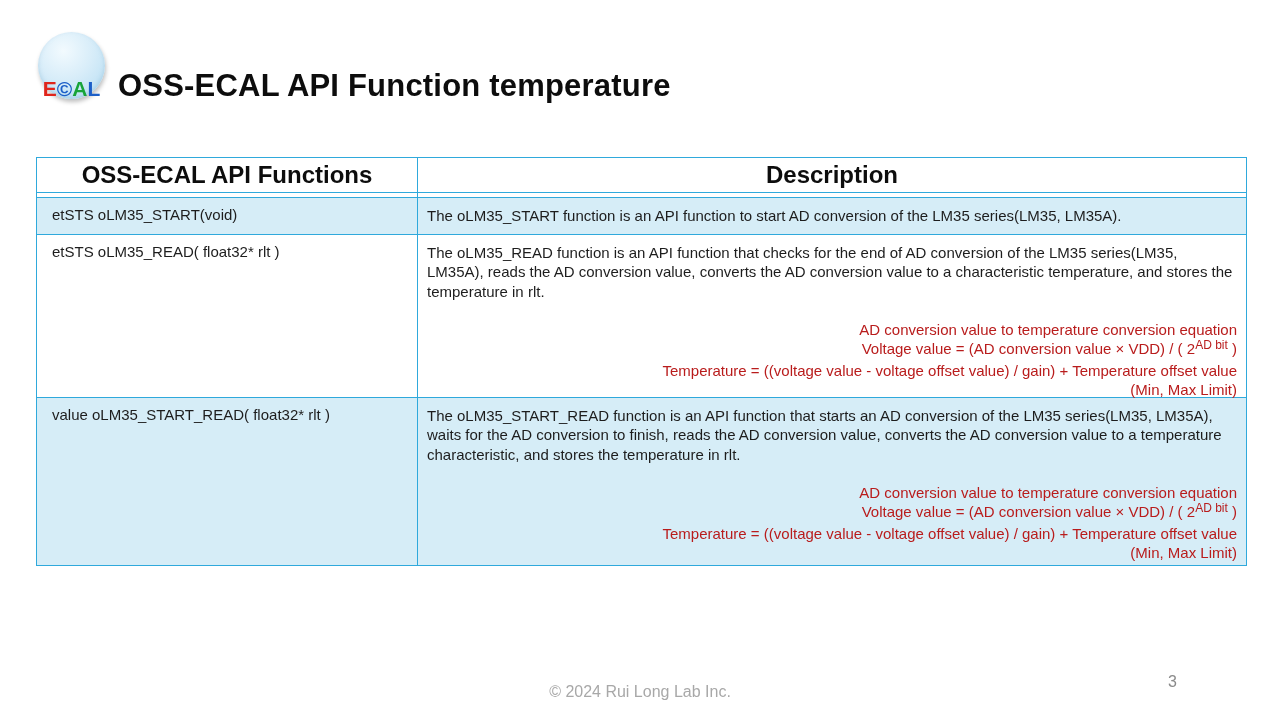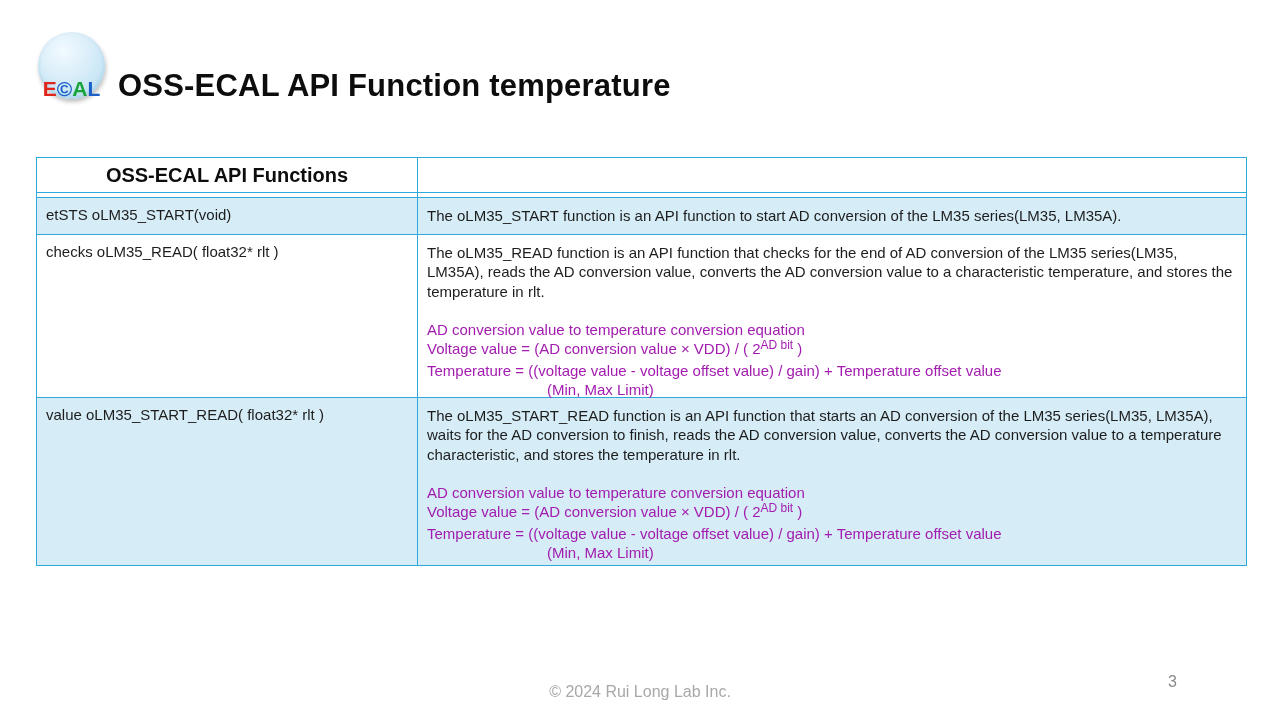--- a/index.html
+++ b/index.html
@@ -38,42 +38,42 @@
     position: absolute; left: 36px; top: 157px;
     width: 1211px;
     border: 1px solid #2FA9DC;
     background: #ffffff;
   }
   .t-row { display: flex; border-bottom: 1px solid #2FA9DC; }
   .t-row:last-child { border-bottom: none; }
   .cell-left {
     width: 381px; flex-shrink: 0;
     border-right: 1px solid #2FA9DC;
-    padding: 7px 9px 0 9px;
+    padding: 7px 9px 0 15px;
   }
   .cell-right { flex: 1; padding: 8px 9px 0 9px; }
 
   .header-row { height: 35px; }
   .header-row .cell-left, .header-row .cell-right {
     display: flex; align-items: center; justify-content: center;
     padding: 0;
-    font-size: 20px; font-weight: bold; color: #0d0d0d;
+    font-size: 24px; font-weight: bold; color: #0d0d0d;
   }
   .spacer-row { height: 5px; }
   .spacer-row .cell-left, .spacer-row .cell-right { padding: 0; }
 
   .data-row-1 { height: 37px; background: #D6EDF7; }
   .data-row-2 { height: 163px; background: #ffffff; }
   .data-row-3 { height: 167px; background: #D6EDF7; }
 
   .fn-text, .desc-text {
     font-size: 15px; line-height: 19.3px; color: #1d1d1d;
   }
   .equation-block { margin-top: 19.3px; }
-  .eq-line { font-size: 15px; line-height: 19.3px; color: #a21caf; }
+  .eq-line { font-size: 15px; line-height: 19.3px; color: #b91c1c; text-align: right; }
   .limit-line { padding-left: 120px; }
   .sup {
     font-size: 12px; position: relative; top: -5px;
   }
 
   
   .footer-copyright {
     position: absolute; left: 0; top: 683px; width: 100%;
     text-align: center;
     font-size: 16px; color: #a8a8a8;
@@ -88,39 +88,40 @@
 
 <div class="logo">
   <span class="logo-text"><span class="logo-letter-e">E</span><span class="logo-letter-c">©</span><span class="logo-letter-a">A</span><span class="logo-letter-l">L</span></span>
 </div>
 <h1 class="page-title">OSS-ECAL API Function temperature</h1>
 
 <div class="api-table">
 
   <div class="t-row header-row">
     <div class="cell-left">OSS-ECAL API Functions</div>
+    <div class="cell-right">Description</div>
   </div>
 
   <div class="t-row spacer-row">
     <div class="cell-left"></div>
     <div class="cell-right"></div>
   </div>
 
   <div class="t-row data-row-1">
     <div class="cell-left">
       <div class="fn-text">etSTS oLM35_START(void)</div>
     </div>
     <div class="cell-right">
       <div class="desc-text">The oLM35_START function is an API function to start AD conversion of the LM35 series(LM35, LM35A).</div>
     </div>
   </div>
 
   <div class="t-row data-row-2">
     <div class="cell-left">
-      <div class="fn-text">checks oLM35_READ( float32* rlt )</div>
+      <div class="fn-text">etSTS oLM35_READ( float32* rlt )</div>
     </div>
     <div class="cell-right">
       <div class="desc-text">The oLM35_READ function is an API function that checks for the end of AD conversion of the LM35 series(LM35, LM35A), reads the AD conversion value, converts the AD conversion value to a characteristic temperature, and stores the temperature in rlt.</div>
       <div class="equation-block">
         <div class="eq-line">AD conversion value to temperature conversion equation</div>
         <div class="eq-line"><span>Voltage value = (AD conversion value × VDD) / ( 2</span><span class="sup">AD bit</span><span> )</span></div>
         <div class="eq-line">Temperature = ((voltage value - voltage offset value) / gain) + Temperature offset value</div>
         <div class="eq-line limit-line">(Min, Max Limit)</div>
       </div>
     </div>

